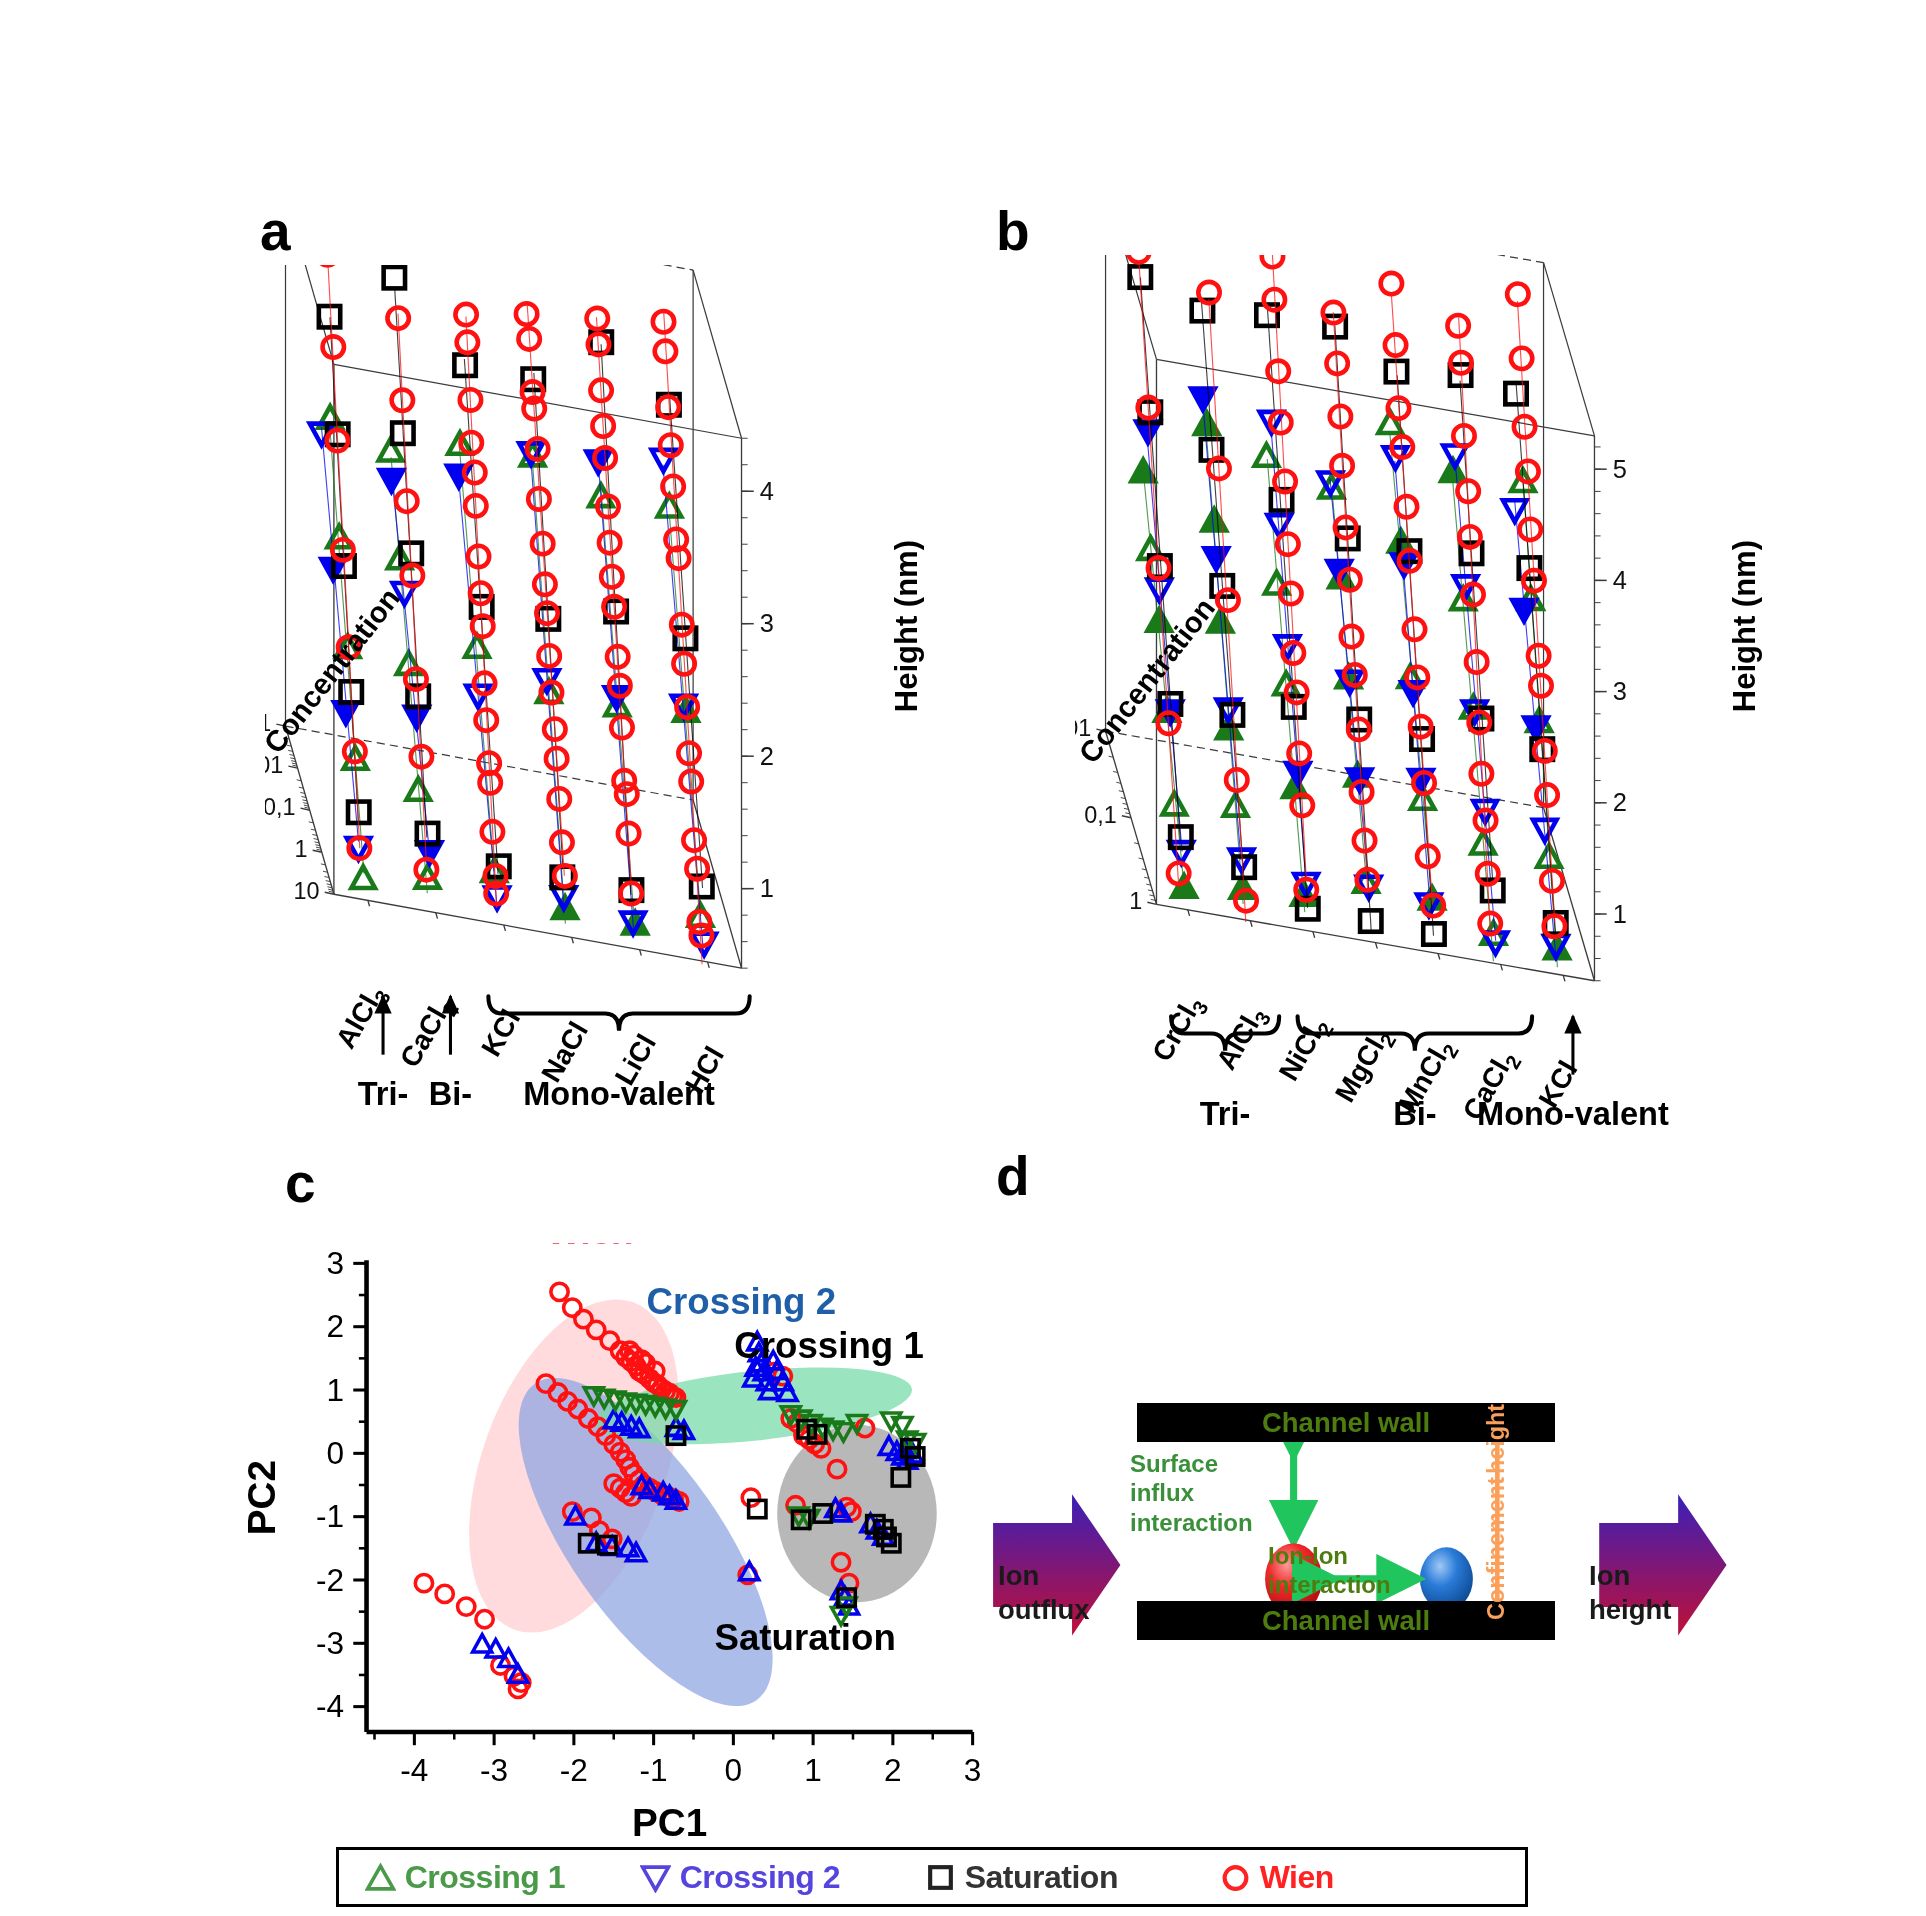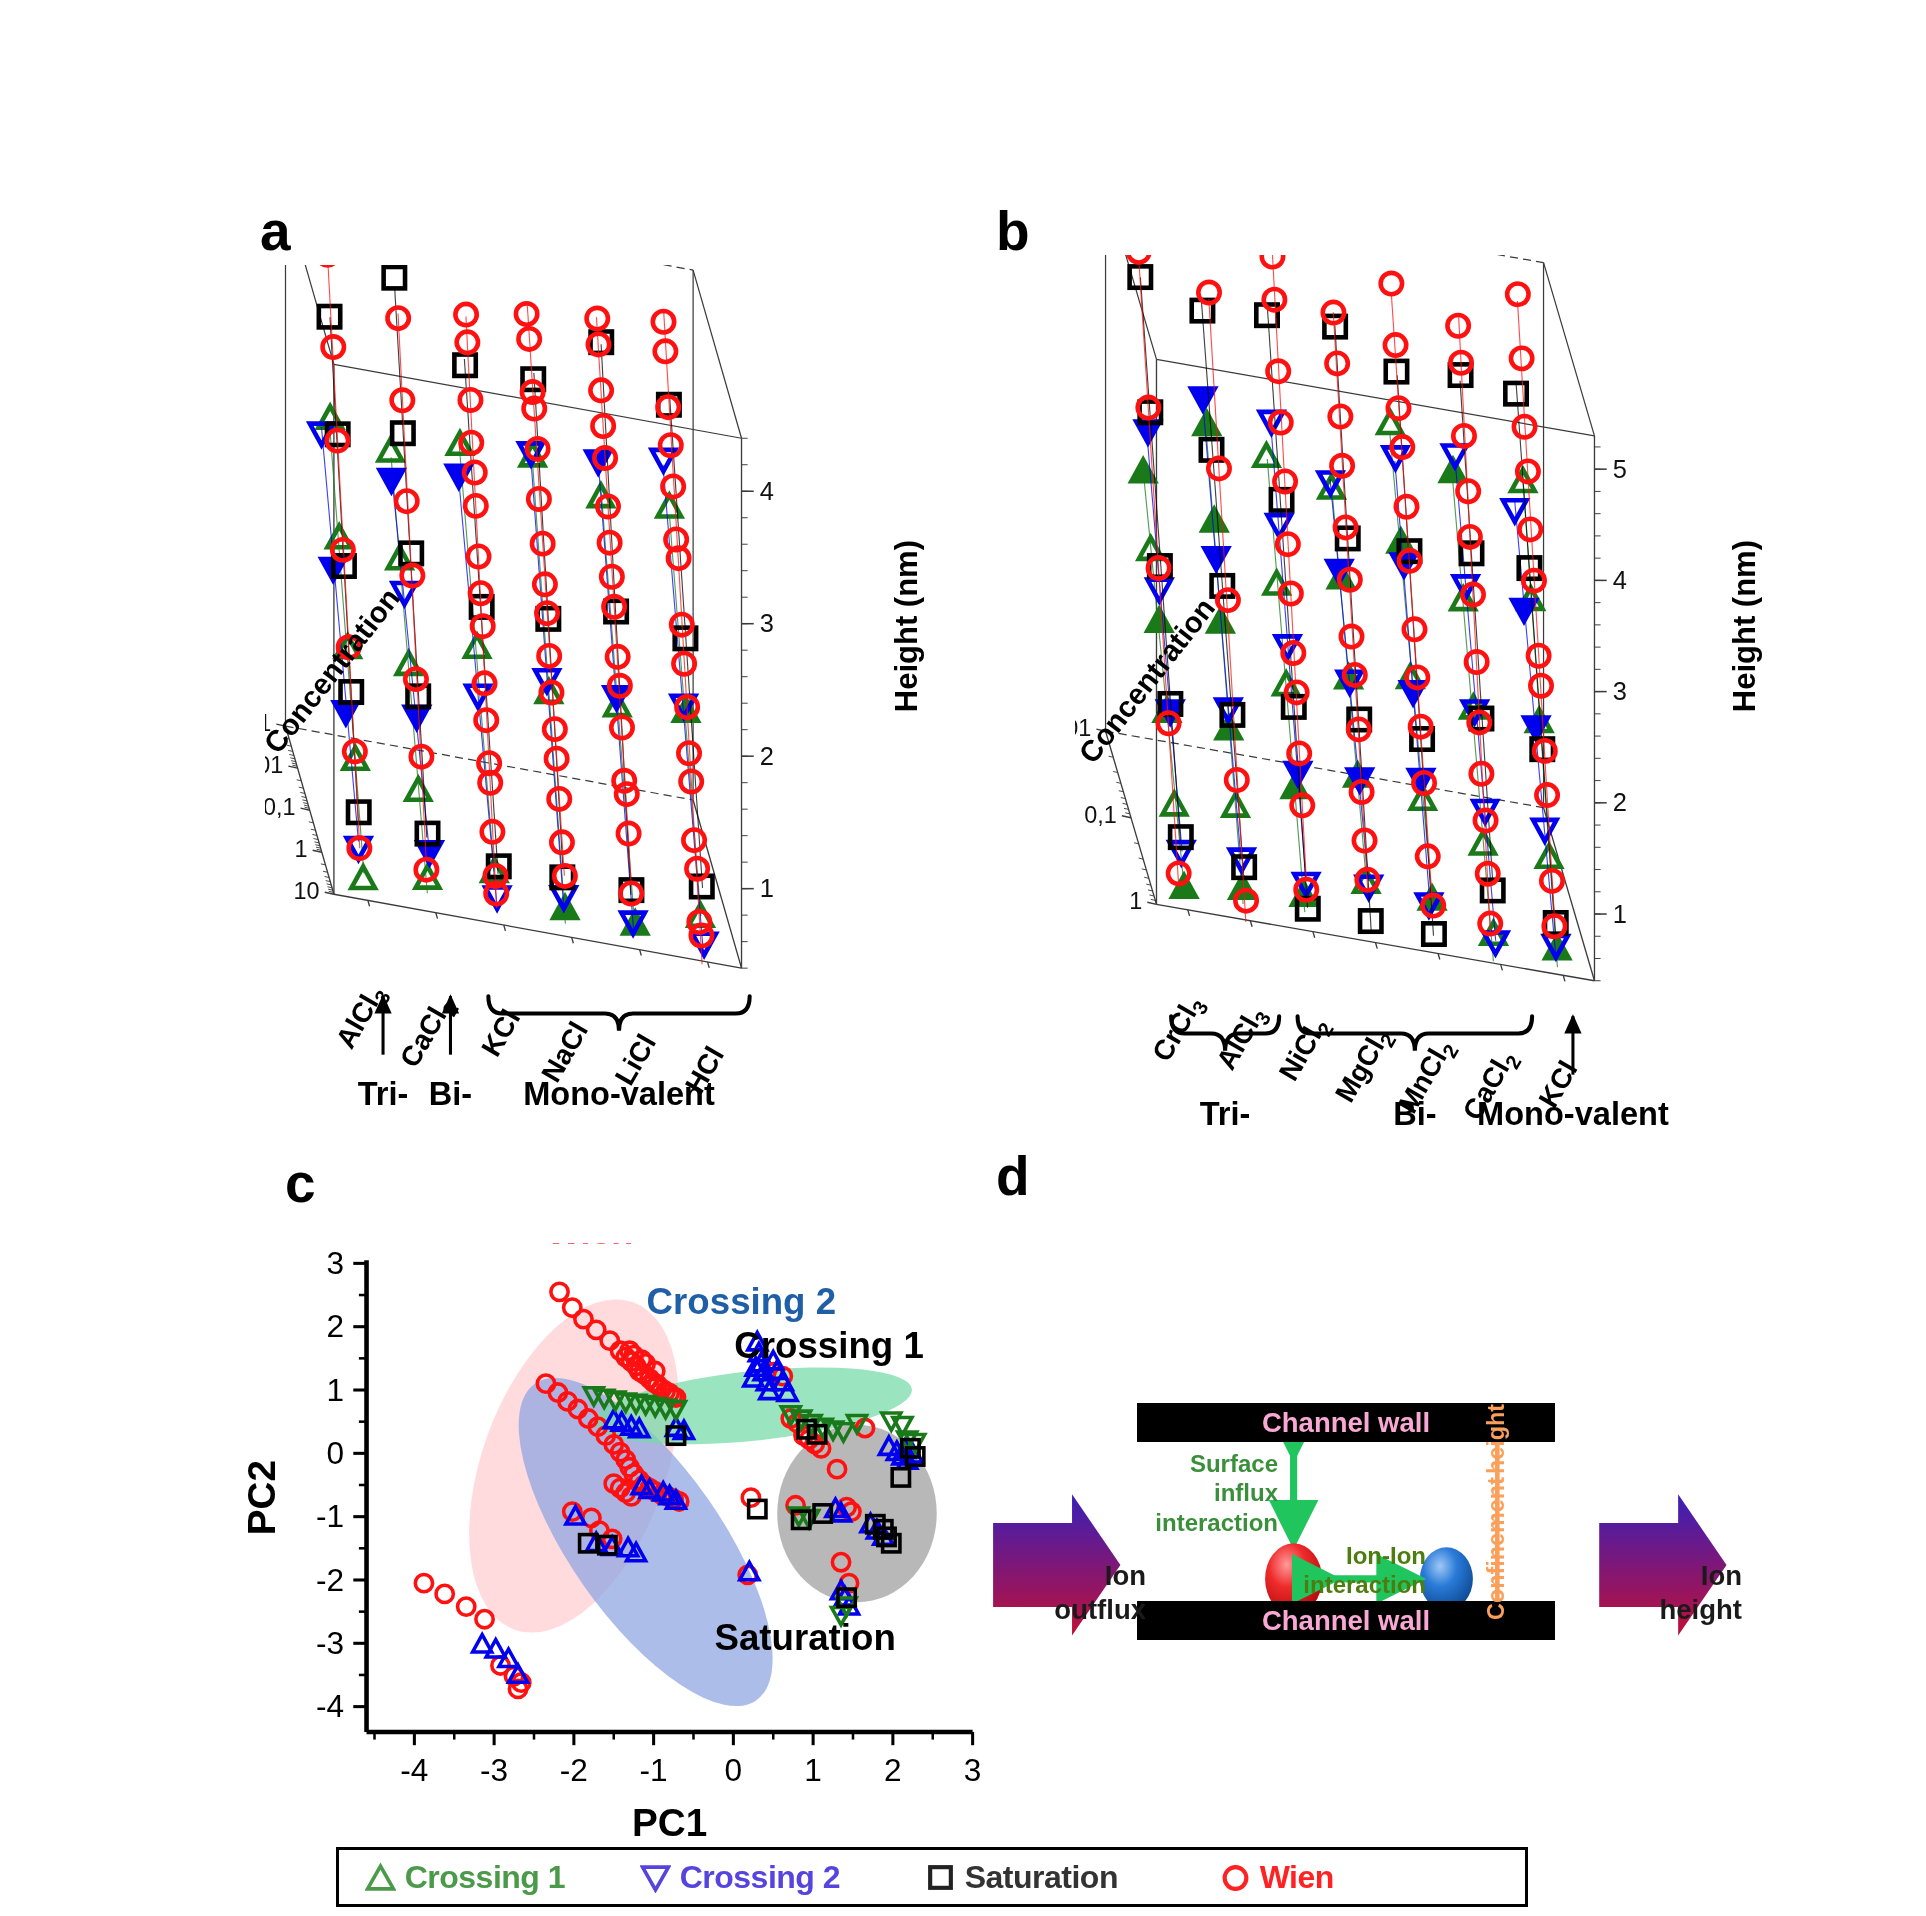--- a/index.html
+++ b/index.html
@@ -4,22 +4,22 @@
 <style>
   html,body{margin:0;padding:0;background:#ffffff;}
   body{width:1926px;height:1916px;position:relative;font-family:"Liberation Sans",sans-serif;overflow:hidden;}
   .panel-letter{position:absolute;font-weight:bold;font-size:55px;color:#000;line-height:1;font-family:"Liberation Sans",sans-serif;}
   .abs{position:absolute;}
   svg{display:block;}
   .ax-lab{font-family:"Liberation Sans",sans-serif;font-weight:bold;}
   .legendbox{position:absolute;border:3.6px solid #000;background:#fff;box-sizing:border-box;display:flex;align-items:center;}
   .leg-item{display:flex;align-items:center;}
   .leg-text{font-weight:bold;font-size:32px;font-family:"Liberation Sans",sans-serif;letter-spacing:-0.5px;}
-  .cwall{position:absolute;background:#000;color:#f9a8d4;font-weight:bold;display:flex;align-items:center;justify-content:center;font-size:27.5px;font-family:"Liberation Sans",sans-serif;}
-  .dlabel{position:absolute;font-weight:bold;font-family:"Liberation Sans",sans-serif;text-align:right;}
+  .cwall{position:absolute;background:#000;color:#4d7c0f;font-weight:bold;display:flex;align-items:center;justify-content:center;font-size:27.5px;font-family:"Liberation Sans",sans-serif;}
+  .dlabel{position:absolute;font-weight:bold;font-family:"Liberation Sans",sans-serif;text-align:left;}
 </style>
 </head>
 <body>
 
 <div class="panel-letter" style="left:260px;top:204px;">a</div>
 
 <svg class="abs" style="left:265px;top:265px;" width="683" height="856" viewBox="0 0 1340 1680">
   <defs>
     <clipPath id="cliA">
         <rect x="0" y="0" width="1340" height="1680"></rect>

